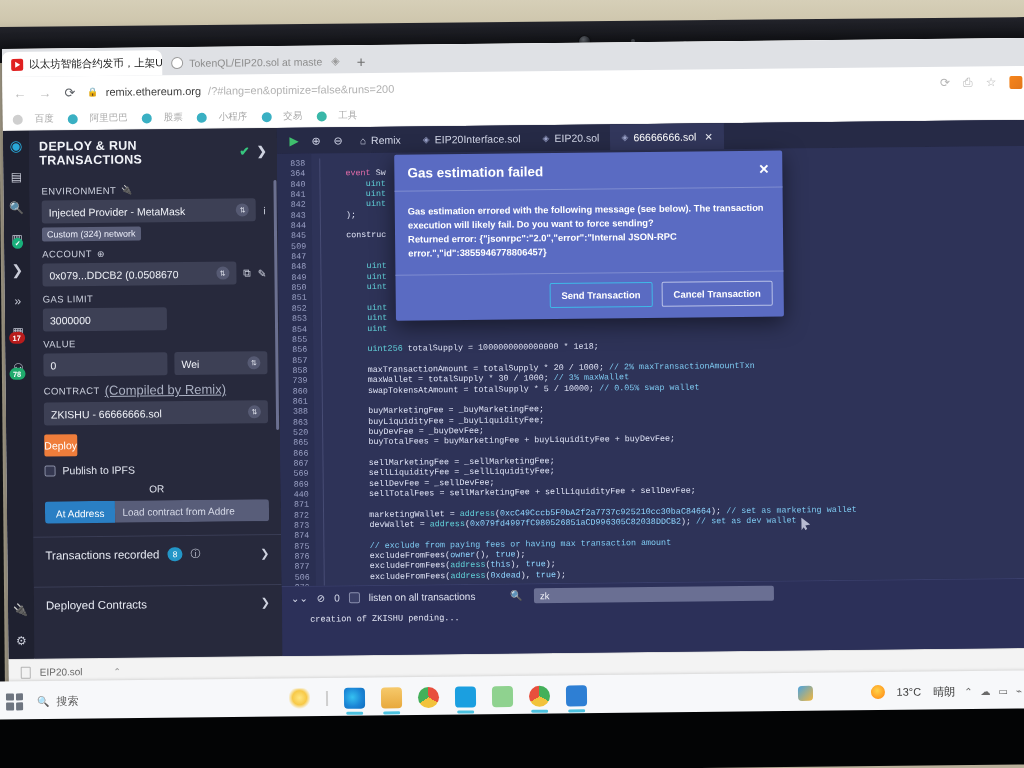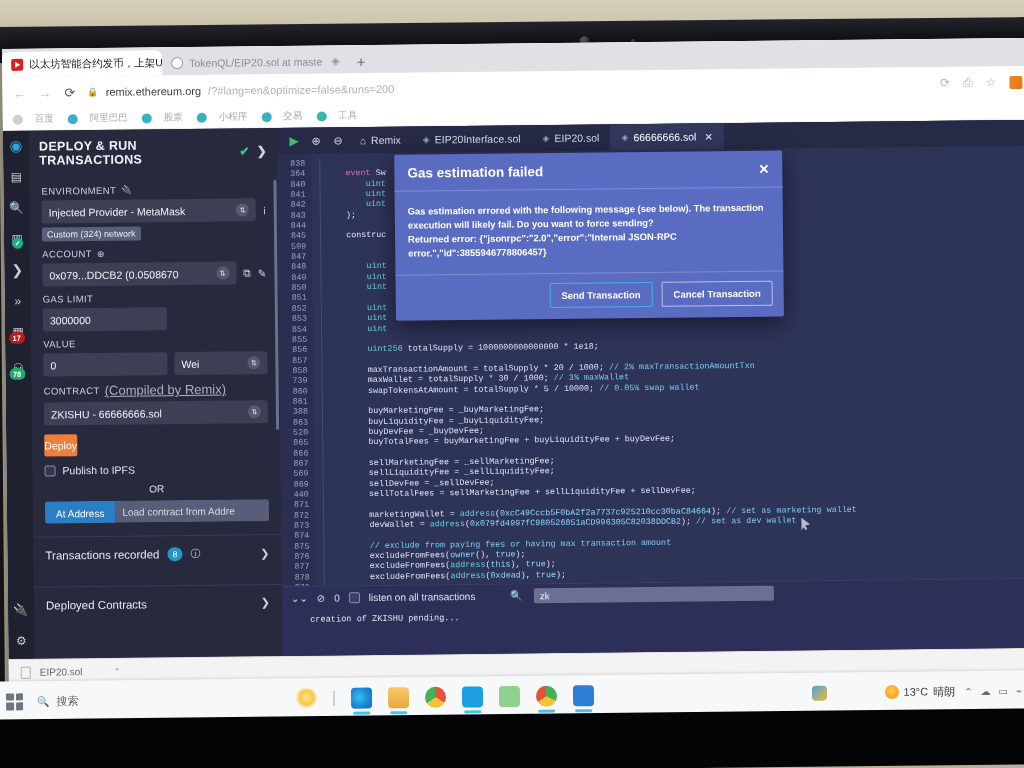--- a/index.html
+++ b/index.html
@@ -184,21 +184,21 @@
   .tb-start { width:17px; height:17px; display:grid; grid-template-columns:1fr 1fr;
               grid-gap:2px; margin-right:14px; }
   .tb-start i { background:#6e7580; border-radius:1px; display:block; }
   .tb-search { display:flex; align-items:center; gap:7px; font-size:11px; color:#5c5c5c; }
   .tb-mid { flex:1; display:flex; align-items:center; justify-content:center; gap:16px; }
   .tbapp { width:21px; height:21px; border-radius:4px; position:relative; }
   .tbapp.run:after { content:""; position:absolute; left:2px; bottom:-6px; width:17px; height:2.5px;
                      background:#4cc2e0; border-radius:2px; }
   .tb-right { display:flex; align-items:center; gap:9px; font-size:11px; color:#4a4a4a; }
   .tray { display:flex; align-items:center; gap:8px; color:#6a6a6a; font-size:10px; }
-  .wx { display:flex; align-items:center; gap:5px; font-size:11px; color:#3c3c3c; }
+  .wx { display:flex; align-items:center; gap:12px; font-size:11px; color:#3c3c3c; }
   .sun { width:14px; height:14px; border-radius:50%;
          background:radial-gradient(circle at 45% 40%, #ffd24a 0%, #ff9a1f 70%, #f2881c 100%); }
   #screenbottom { position:absolute; left:-20px; top:714px; width:1070px; height:56px;
                   background:#030405; transform: rotate(-0.62deg); }
 </style>
 </head>
 <body>
 
 <div id="photo">
   <div id="wallbg"></div>
@@ -448,21 +448,21 @@
               <div>569</div>
               <div>869</div>
               <div>440</div>
               <div>871</div>
               <div>872</div>
               <div>873</div>
               <div>874</div>
               <div>875</div>
               <div>876</div>
               <div>877</div>
-              <div>878</div>
+              <div>506</div>
               <div>879</div>
             </div>
           <div class="codelines" id="codelines"><div>&nbsp;</div><div>    <span class="kw">event</span> Sw</div><div>        <span class="ty">uint</span></div><div>        <span class="ty">uint</span></div><div>        <span class="ty">uint</span></div><div>    );</div><div>&nbsp;</div><div>    construc</div><div>&nbsp;</div><div>&nbsp;</div><div>        <span class="ty">uint</span></div><div>        <span class="ty">uint</span></div><div>        <span class="ty">uint</span></div><div>&nbsp;</div><div>        <span class="ty">uint</span></div><div>        <span class="ty">uint</span></div><div>        <span class="ty">uint</span></div><div>&nbsp;</div><div>        <span class="ty">uint256</span> totalSupply = 1000000000000000 * 1e18;</div><div>&nbsp;</div><div>        maxTransactionAmount = totalSupply * 20 / 1000; <span class="cm">// 2% maxTransactionAmountTxn</span></div><div>        maxWallet = totalSupply * 30 / 1000; <span class="cm">// 3% maxWallet</span></div><div>        swapTokensAtAmount = totalSupply * 5 / 10000; <span class="cm">// 0.05% swap wallet</span></div><div>&nbsp;</div><div>        buyMarketingFee = _buyMarketingFee;</div><div>        buyLiquidityFee = _buyLiquidityFee;</div><div>        buyDevFee = _buyDevFee;</div><div>        buyTotalFees = buyMarketingFee + buyLiquidityFee + buyDevFee;</div><div>&nbsp;</div><div>        sellMarketingFee = _sellMarketingFee;</div><div>        sellLiquidityFee = _sellLiquidityFee;</div><div>        sellDevFee = _sellDevFee;</div><div>        sellTotalFees = sellMarketingFee + sellLiquidityFee + sellDevFee;</div><div>&nbsp;</div><div>        marketingWallet = <span class="ty">address</span>(<span class="fn">0xcC49Cccb5F0bA2f2a7737c925210cc30baC84664</span>); <span class="cm">// set as marketing wallet</span></div><div>        devWallet = <span class="ty">address</span>(<span class="fn">0x079fd4997fC980526851aCD996305C82038DDCB2</span>); <span class="cm">// set as dev wallet</span></div><div>&nbsp;</div><div>        <span class="cm">// exclude from paying fees or having max transaction amount</span></div><div>        excludeFromFees(<span class="fn">owner</span>(), <span class="fn">true</span>);</div><div>        excludeFromFees(<span class="ty">address</span>(<span class="fn">this</span>), <span class="fn">true</span>);</div><div>        excludeFromFees(<span class="ty">address</span>(<span class="fn">0xdead</span>), <span class="fn">true</span>);</div><div>&nbsp;</div></div>
           <div class="fold"></div>
           <div class="cursor"></div>
         </div>
 
         <div class="terminal">
           <div class="termbar">
             <span class="tico">⌄⌄</span>

